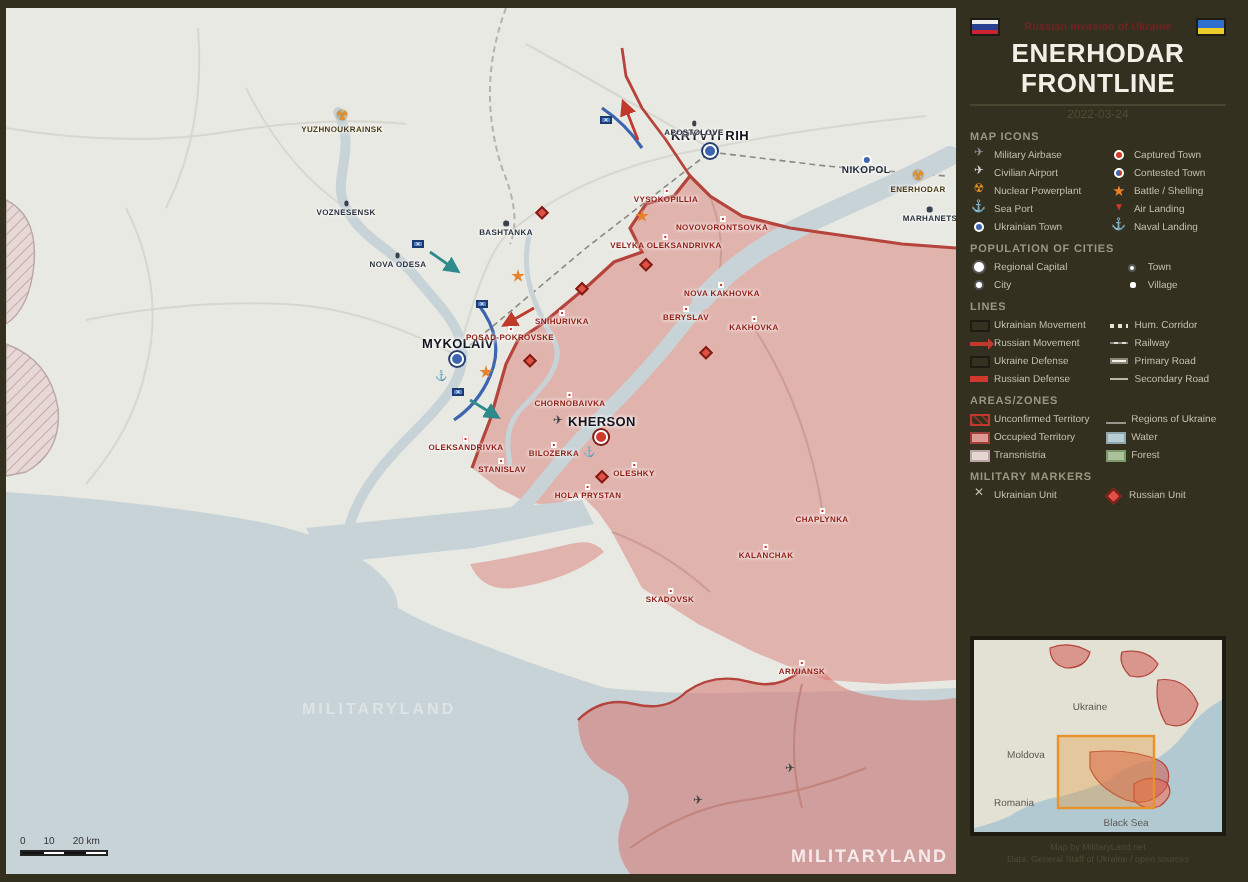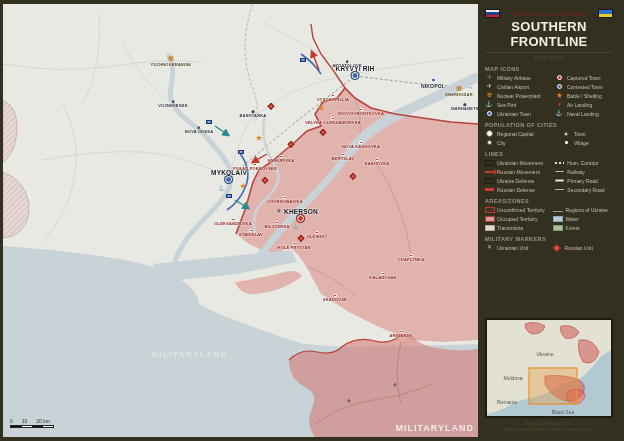--- a/index.html
+++ b/index.html
@@ -342,21 +342,21 @@
           <i></i>
           <i></i>
           <i></i>
         </div>
       <div class="flag f-ua">
           <i></i>
           <i></i>
         </div>
     </div>
     <div id="supertitle">Russian Invasion of Ukraine</div>
-    <div id="title">SOUTHERN FRONTLINE</div>
+    <div id="title">ENERHODAR FRONTLINE</div>
     <div id="date">2022-03-24</div>
 
     <div class="sec">
       <h3>MAP ICONS</h3>
       <div class="leg" style="grid-template-rows: repeat(5, auto);">
           <div class="legend-row">
             <span class="sw sw-airbase-mil">✈</span>
             <span class="txt">Military Airbase</span>
           </div>
           <div class="legend-row">

